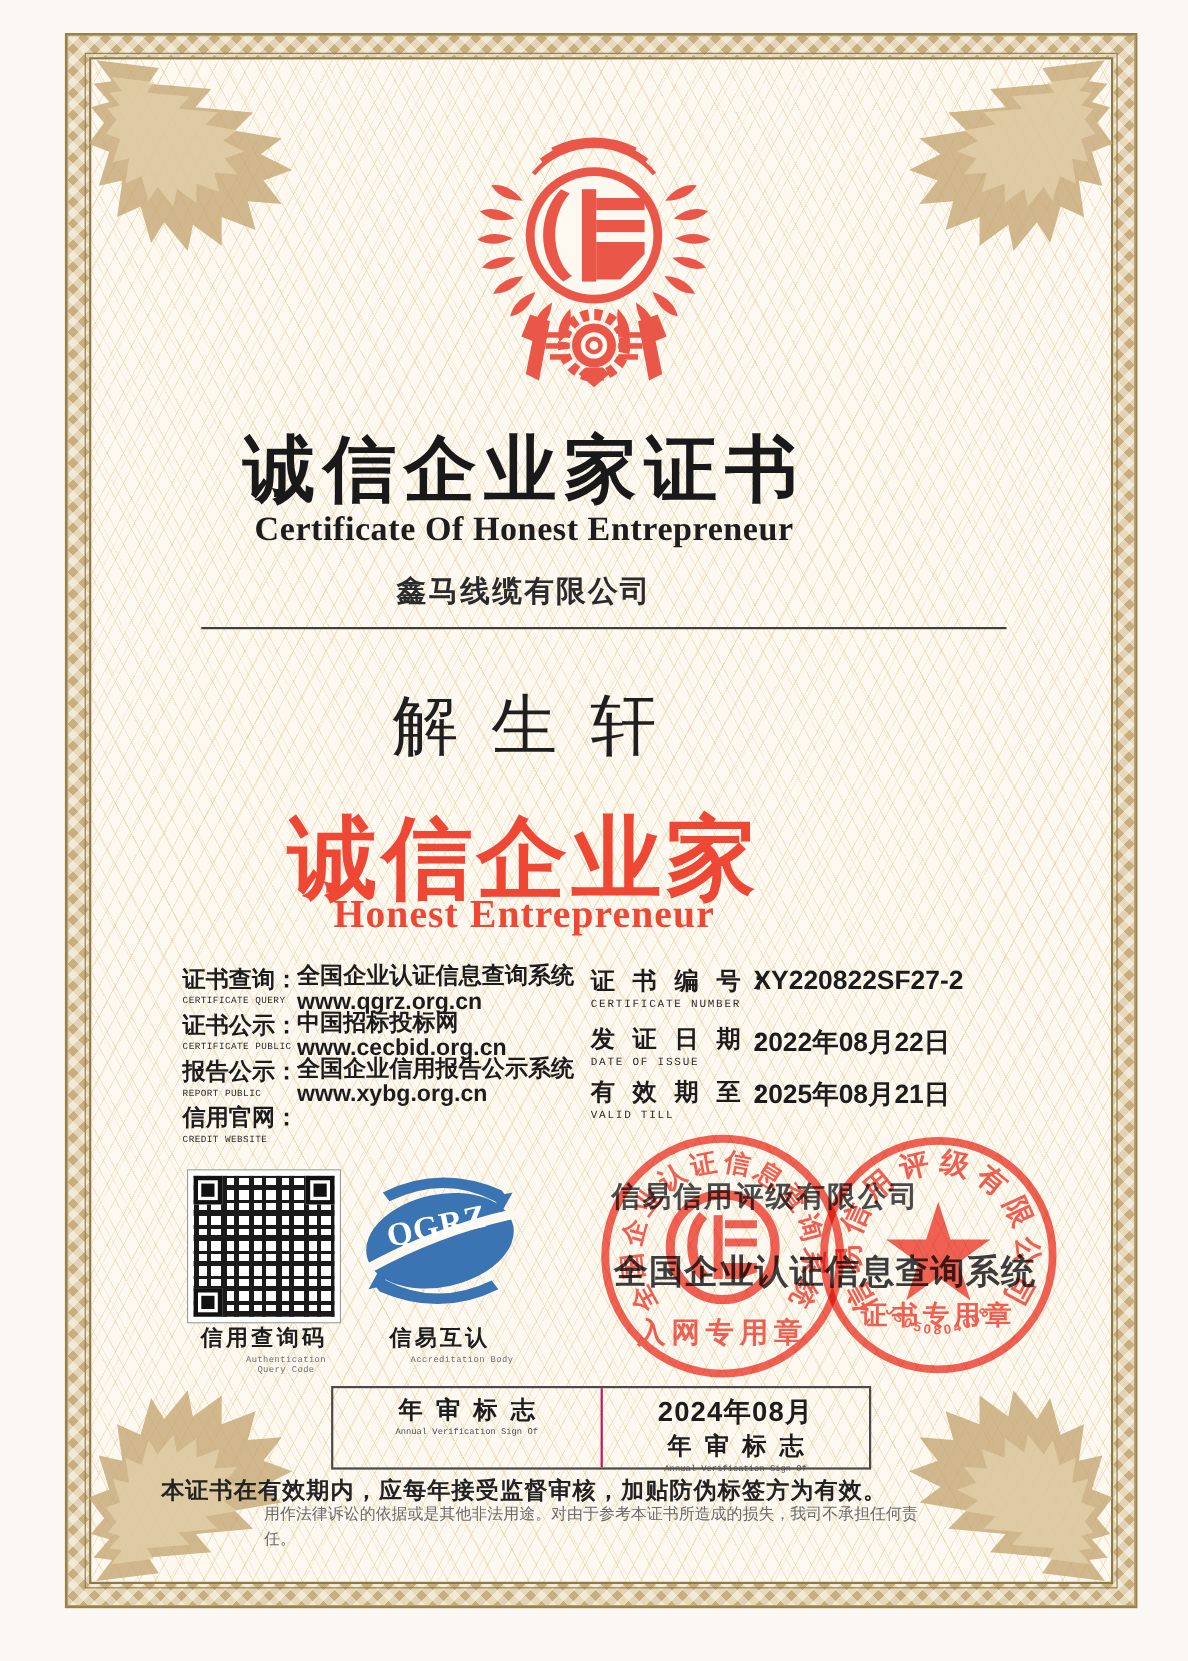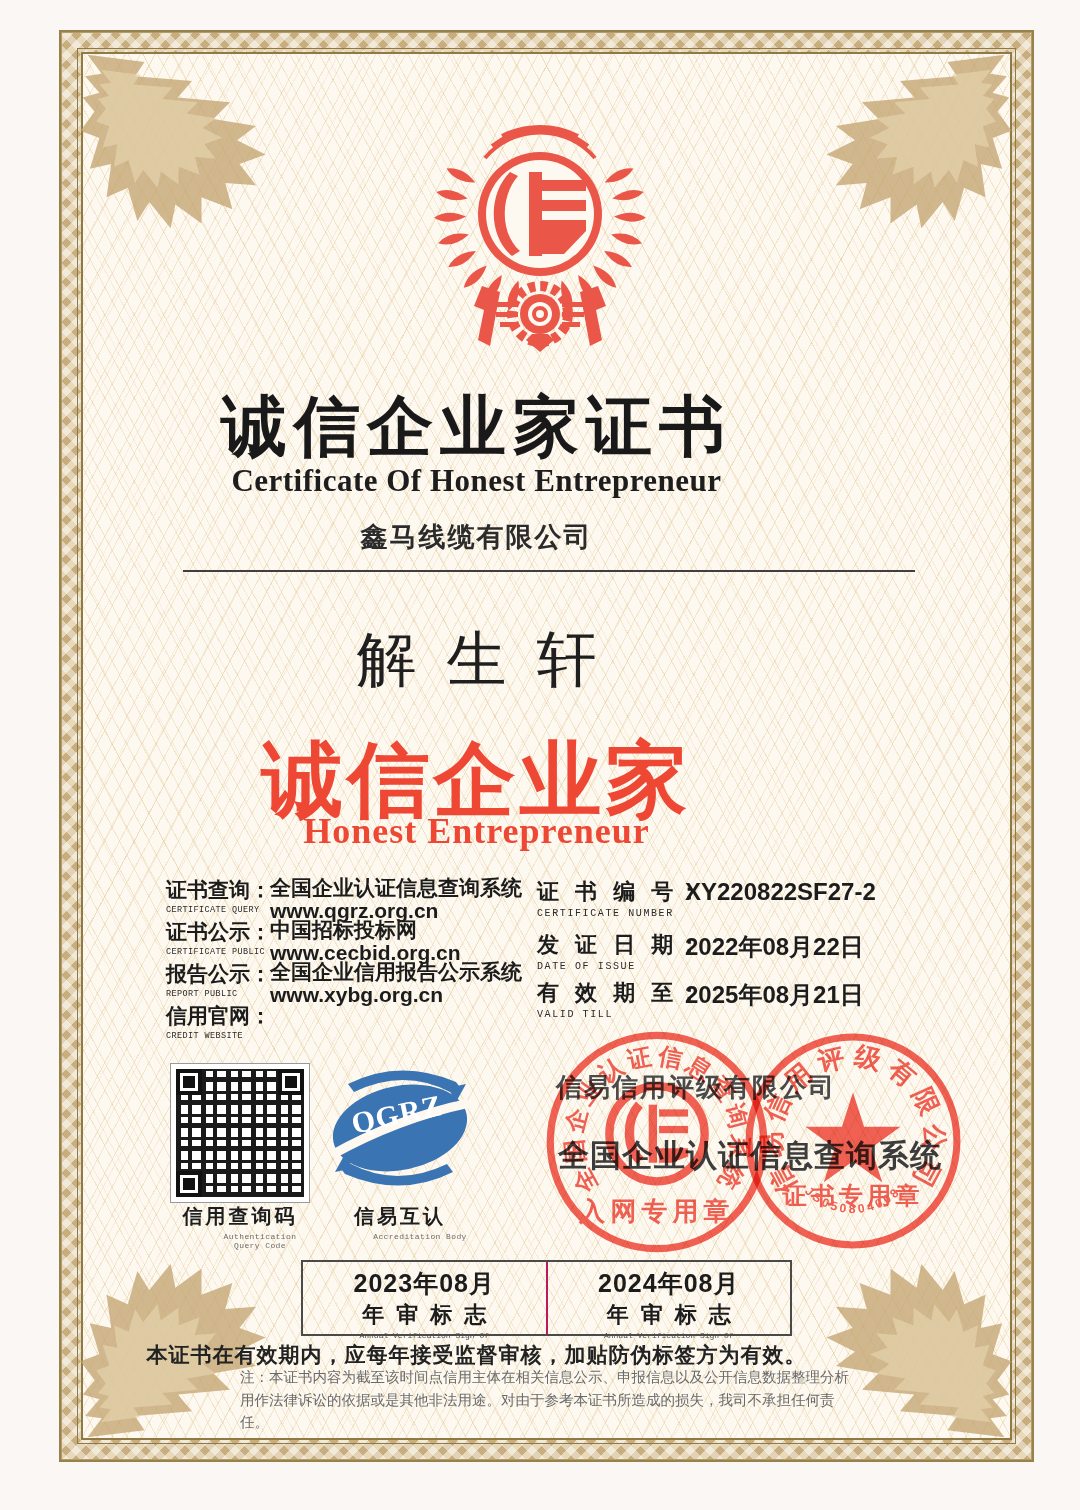--- a/index.html
+++ b/index.html
@@ -308,31 +308,29 @@
     </text>
     <path d="M110,62 L121,96 157,96 128,117 139,151 110,130 81,151 92,117 63,96 99,96 Z" fill="#f1564a"></path>
     <text x="110" y="172" text-anchor="middle" font-size="24" font-weight="bold" fill="#f1564a" letter-spacing="4" font-family="Liberation Sans, DejaVu Sans, sans-serif">证书专用章</text>
     <text font-size="12" font-weight="bold" fill="#f1564a" letter-spacing="3" font-family="Liberation Sans, DejaVu Sans, sans-serif">
       <textPath href="#ringRserial" startOffset="50%" text-anchor="middle">JS050804008</textPath>
     </text>
   </svg>
 
   <div class="abs annual">
     <div class="acell">
-      <div class="a-date">2023年08月</div>
       <div class="a-zh">年审标志</div>
       <div class="a-en">Annual Verification Sign Of</div>
     </div>
     <div class="acell">
       <div class="a-date">2024年08月</div>
       <div class="a-zh">年审标志</div>
       <div class="a-en">Annual Verification Sign Of</div>
     </div>
   </div>
 
   <div class="abs ctr validity">本证书在有效期内，应每年接受监督审核，加贴防伪标签方为有效。</div>
 
   <div class="abs disclaimer">
-    <div>注：本证书内容为截至该时间点信用主体在相关信息公示、申报信息以及公开信息数据整理分析</div>
     <div>用作法律诉讼的依据或是其他非法用途。对由于参考本证书所造成的损失，我司不承担任何责任。</div>
   </div>
 
 </div>
 
 </body></html>

